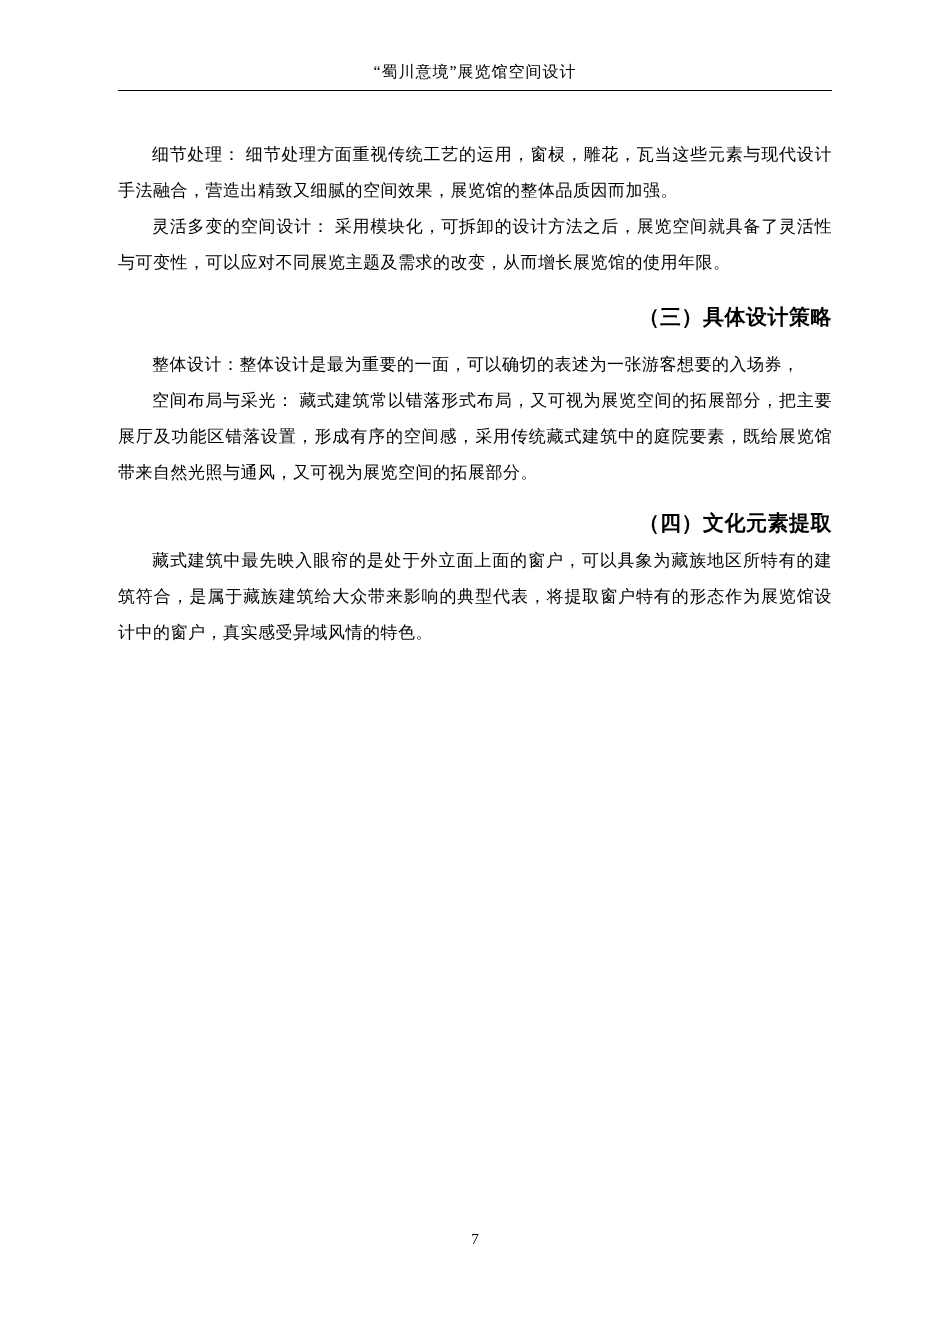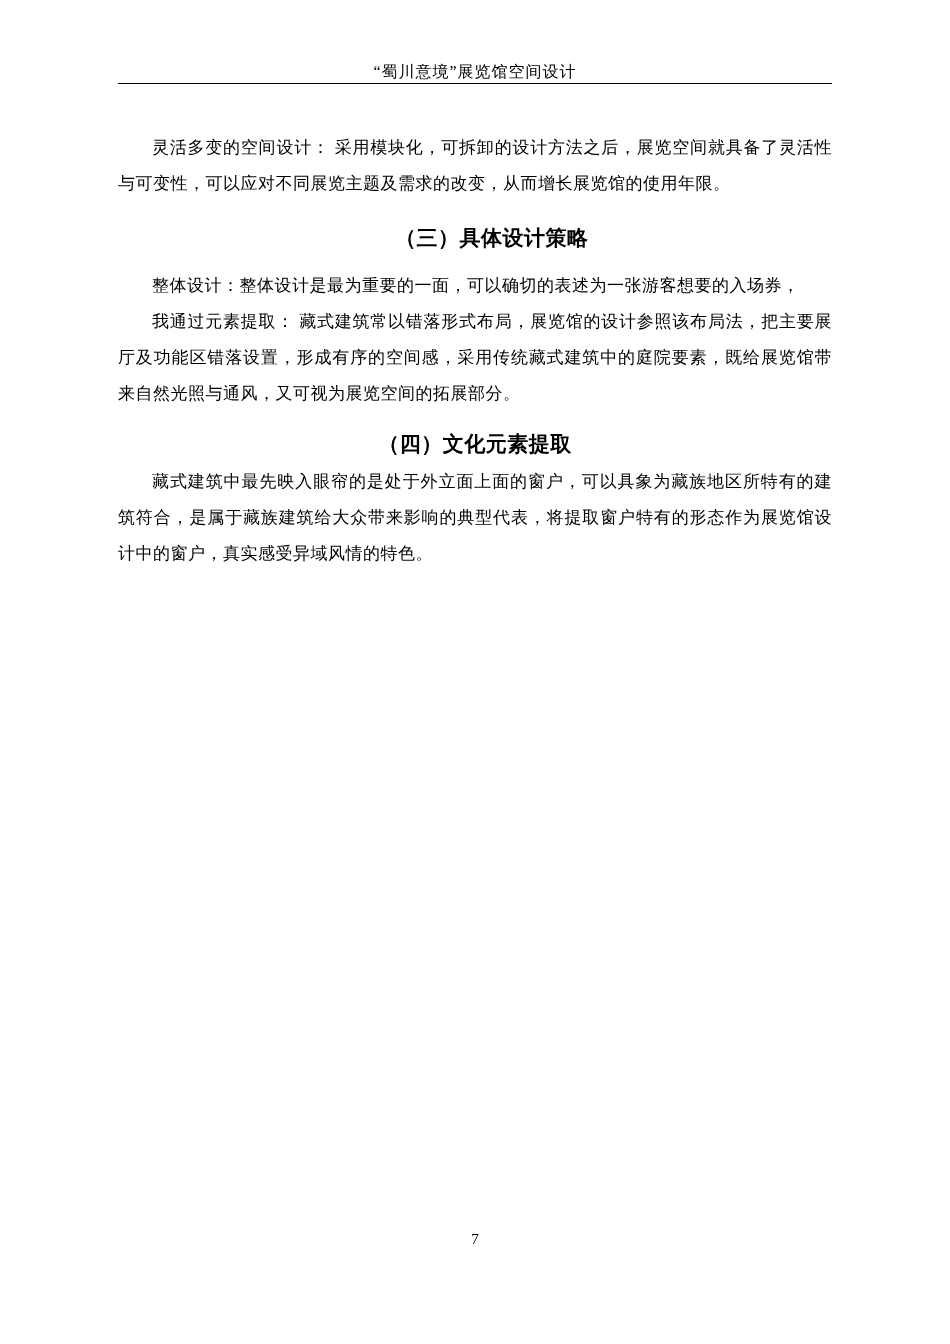--- a/index.html
+++ b/index.html
@@ -16,20 +16,21 @@
     box-sizing: border-box;
     padding: 62px 118px 0 118px;
     font-family: "Liberation Serif", "DejaVu Serif", serif;
     color: #000000;
     overflow: hidden;
   }
   .doc-header {
     text-align: center;
     font-size: 16px;
     letter-spacing: 1px;
+    padding-bottom: 7px;
     border-bottom: 1px solid #000000;
   }
   .doc-body {
     margin-top: 46px;
     font-size: 17px;
     line-height: 36px;
     text-align: justify;
     text-justify: inter-character;
     letter-spacing: 0.5px;
   }
@@ -40,21 +41,21 @@
   .doc-body p.noindent {
     text-indent: 0;
   }
   .doc-body h2 {
     font-family: Liberation Sans, sans-serif;
     font-weight: bold;
     font-size: 21px;
     line-height: 36px;
     margin: 18px 0 12px 0;
     text-indent: 0;
-    text-align: center;
+    text-align: right;
   }
   .doc-body h2.indent {
     text-indent: 1.6em;
   }
   .doc-body h2.tight {
     margin: 14px 0 2px 0;
   }
   .page-number {
     position: absolute;
     left: 0;
@@ -65,22 +66,23 @@
     color: #000000;
   }
 </style>
 </head>
 <body>
 
 <div class="page">
   <div class="doc-header">“蜀川意境”展览馆空间设计</div>
 
   <div class="doc-body" id="doc-body">
+      <p class="indent">细节处理： 细节处理方面重视传统工艺的运用，窗棂，雕花，瓦当这些元素与现代设计手法融合，营造出精致又细腻的空间效果，展览馆的整体品质因而加强。</p>
       <p class="indent">灵活多变的空间设计： 采用模块化，可拆卸的设计方法之后，展览空间就具备了灵活性与可变性，可以应对不同展览主题及需求的改变，从而增长展览馆的使用年限。</p>
       <h2 class="indent">（三）具体设计策略</h2>
       <p class="indent">整体设计：整体设计是最为重要的一面，可以确切的表述为一张游客想要的入场券，</p>
-      <p class="indent">我通过元素提取： 藏式建筑常以错落形式布局，展览馆的设计参照该布局法，把主要展厅及功能区错落设置，形成有序的空间感，采用传统藏式建筑中的庭院要素，既给展览馆带来自然光照与通风，又可视为展览空间的拓展部分。</p>
+      <p class="indent">空间布局与采光： 藏式建筑常以错落形式布局，又可视为展览空间的拓展部分，把主要展厅及功能区错落设置，形成有序的空间感，采用传统藏式建筑中的庭院要素，既给展览馆带来自然光照与通风，又可视为展览空间的拓展部分。</p>
       <h2 class="tight">（四）文化元素提取</h2>
       <p class="indent">藏式建筑中最先映入眼帘的是处于外立面上面的窗户，可以具象为藏族地区所特有的建筑符合，是属于藏族建筑给大众带来影响的典型代表，将提取窗户特有的形态作为展览馆设计中的窗户，真实感受异域风情的特色。</p>
     </div>
 
   <div class="page-number">7</div>
 </div>
 
 </body></html>

